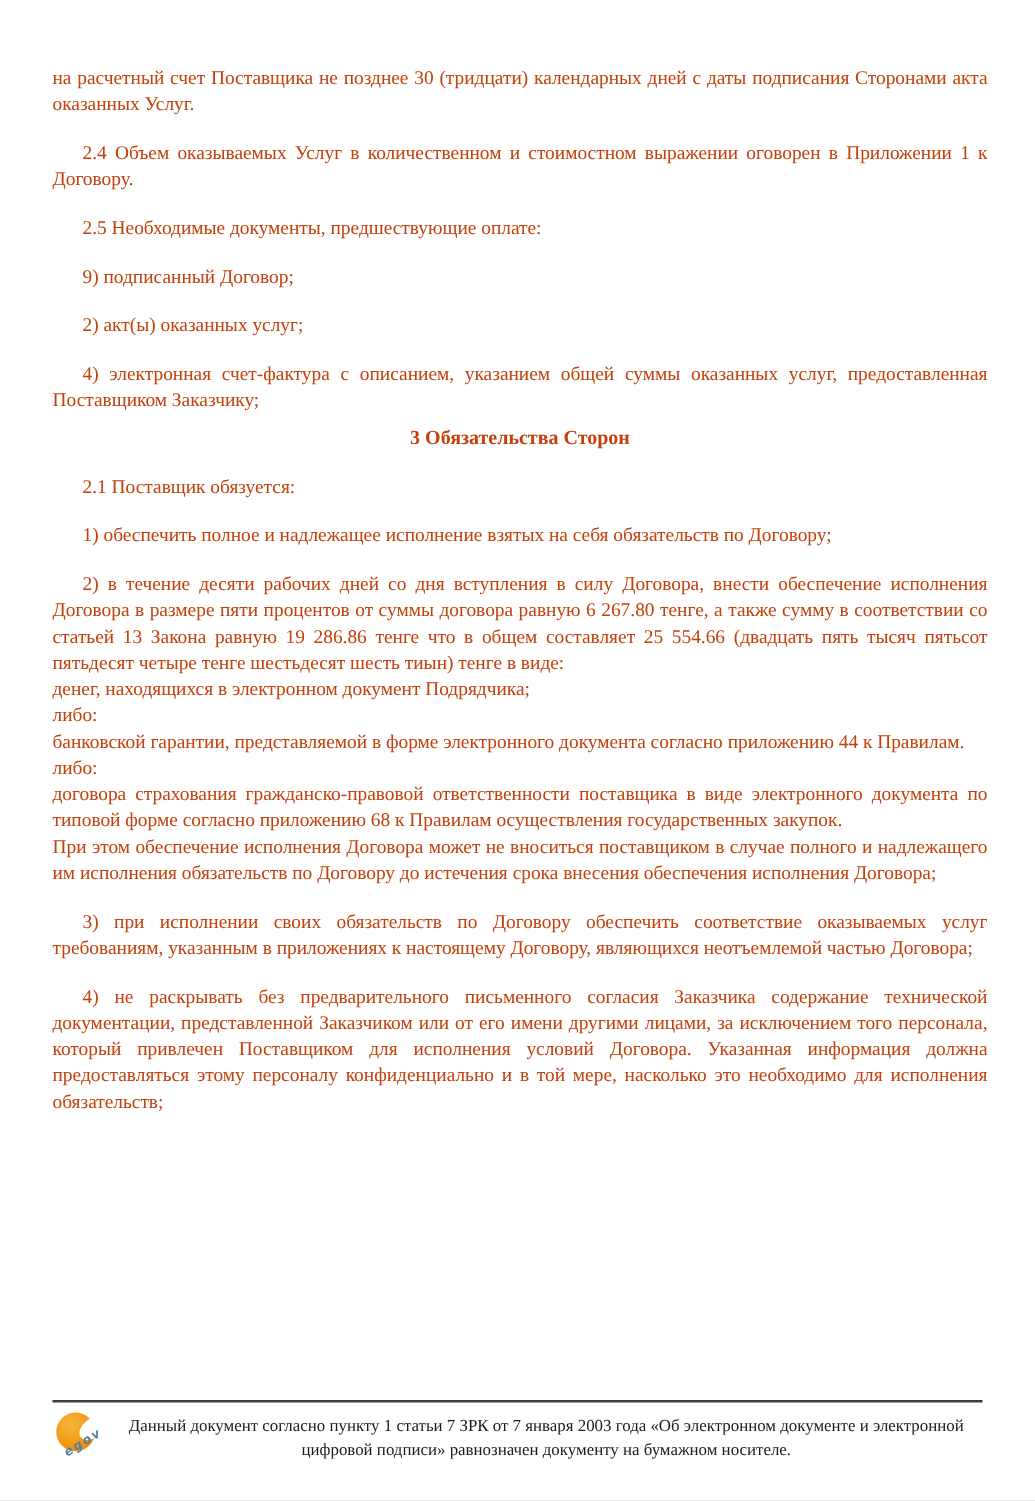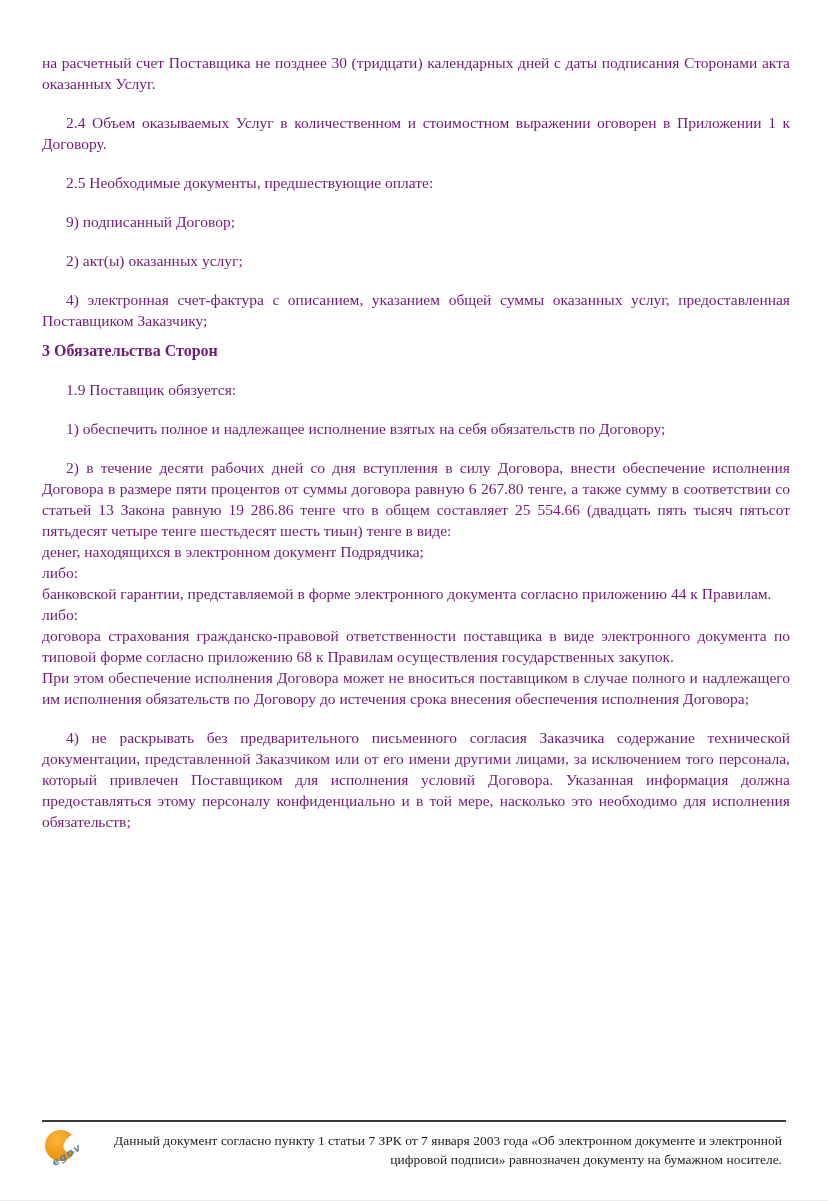--- a/index.html
+++ b/index.html
@@ -6,32 +6,33 @@
   body {
     width: 828px;
     height: 1201px;
     background: #ffffff;
     position: relative;
     overflow: hidden;
     font-family: "Liberation Serif", serif;
   }
   .doc {
     padding: 52px 38px 0 42px;
-    color: #701a75;
+    color: #c2410c;
     font-size: 15.5px;
     line-height: 21px;
     text-align: justify;
   }
   .blk { margin: 18px 0 0 0; }
   .blk.first { margin-top: 0; }
   .plain { text-indent: 0; }
   .para { text-indent: 24px; }
   .line { margin-top: 0; text-indent: 0; }
   .heading {
     margin: 9px 0 0 0;
+    text-align: center;
     font-weight: bold;
     text-indent: 0;
     font-size: 16px;
   }
   .footer {
     position: absolute;
     left: 42px;
     right: 42px;
     top: 1120px;
   }
@@ -42,21 +43,21 @@
   .footer-row {
     display: flex;
     align-items: flex-start;
     gap: 10px;
   }
   .note {
     margin: 3px 0 0 0;
     font-size: 13.5px;
     line-height: 19px;
     color: #1b1b1b;
-    text-align: right;
+    text-align: center;
     max-width: 690px;
   }
   .logo {
     position: relative;
     width: 40px;
     height: 46px;
     flex: 0 0 auto;
     margin-top: 1px;
   }
   .logo .sun {
@@ -102,29 +103,30 @@
 <body>
 
 <main class="doc">
   <div class="blk plain first">на расчетный счет Поставщика не позднее 30 (тридцати) календарных дней с даты подписания Сторонами акта оказанных Услуг.</div>
   <div class="blk para">2.4 Объем оказываемых Услуг в количественном и стоимостном выражении оговорен в Приложении 1 к Договору.</div>
   <div class="blk para">2.5 Необходимые документы, предшествующие оплате:</div>
   <div class="blk para">9) подписанный Договор;</div>
   <div class="blk para">2) акт(ы) оказанных услуг;</div>
   <div class="blk para">4) электронная счет-фактура с описанием, указанием общей суммы оказанных услуг, предоставленная Поставщиком Заказчику;</div>
   <h2 class="blk heading">3 Обязательства Сторон</h2>
-  <div class="blk para">1.9 Поставщик обязуется:</div>
+  <div class="blk para">2.1 Поставщик обязуется:</div>
   <div class="blk para">1) обеспечить полное и надлежащее исполнение взятых на себя обязательств по Договору;</div>
   <div class="blk para">2) в течение десяти рабочих дней со дня вступления в силу Договора, внести обеспечение исполнения Договора в размере пяти процентов от суммы договора равную 6 267.80 тенге, а также сумму в соответствии со статьей 13 Закона равную 19 286.86 тенге что в общем составляет 25 554.66 (двадцать пять тысяч пятьсот пятьдесят четыре тенге шестьдесят шесть тиын) тенге в виде:</div>
   <div class="blk line">денег, находящихся в электронном документ Подрядчика;</div>
   <div class="blk line">либо:</div>
   <div class="blk line">банковской гарантии, представляемой в форме электронного документа согласно приложению 44 к Правилам.</div>
   <div class="blk line">либо:</div>
   <div class="blk line">договора страхования гражданско-правовой ответственности поставщика в виде электронного документа по типовой форме согласно приложению 68 к Правилам осуществления государственных закупок.</div>
   <div class="blk line">При этом обеспечение исполнения Договора может не вноситься поставщиком в случае полного и надлежащего им исполнения обязательств по Договору до истечения срока внесения обеспечения исполнения Договора;</div>
+  <div class="blk para">3) при исполнении своих обязательств по Договору обеспечить соответствие оказываемых услуг требованиям, указанным в приложениях к настоящему Договору, являющихся неотъемлемой частью Договора;</div>
   <div class="blk para">4) не раскрывать без предварительного письменного согласия Заказчика содержание технической документации, представленной Заказчиком или от его имени другими лицами, за исключением того персонала, который привлечен Поставщиком для исполнения условий Договора. Указанная информация должна предоставляться этому персоналу конфиденциально и в той мере, насколько это необходимо для исполнения обязательств;</div>
 </main>
 
 <footer class="footer">
   <div class="divider"></div>
   <div class="footer-row">
     <div class="logo">
       <span class="sun"></span>
       <span class="bite"></span>
       <span class="egov-text">egov</span>

